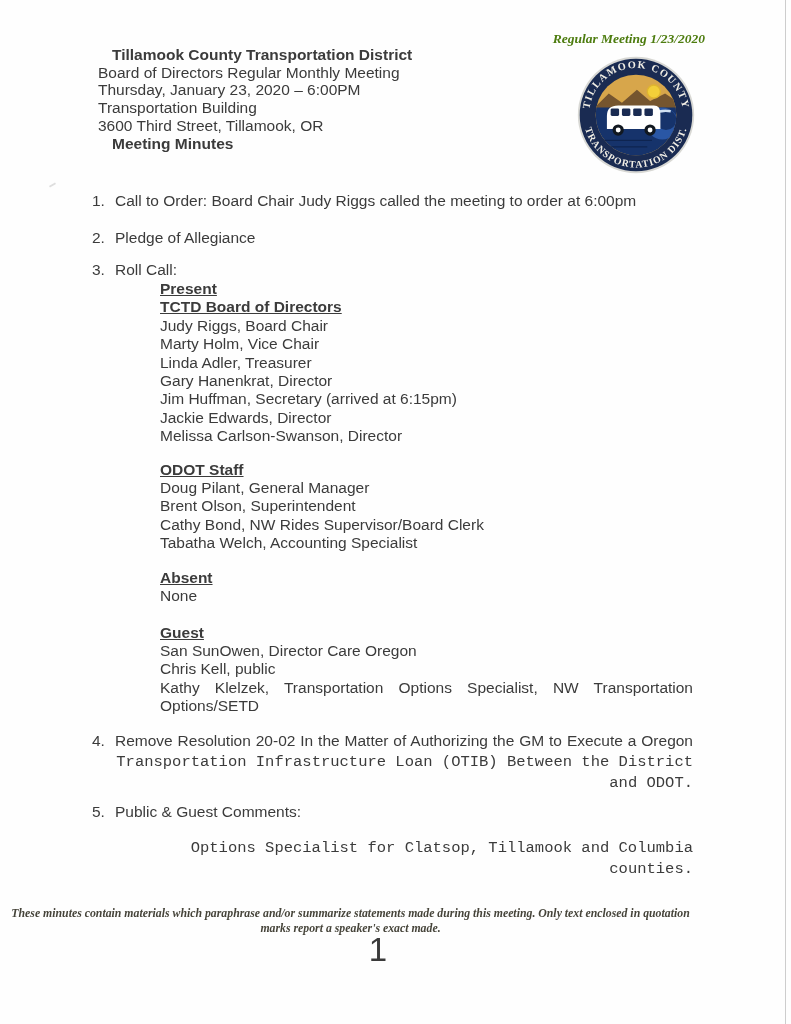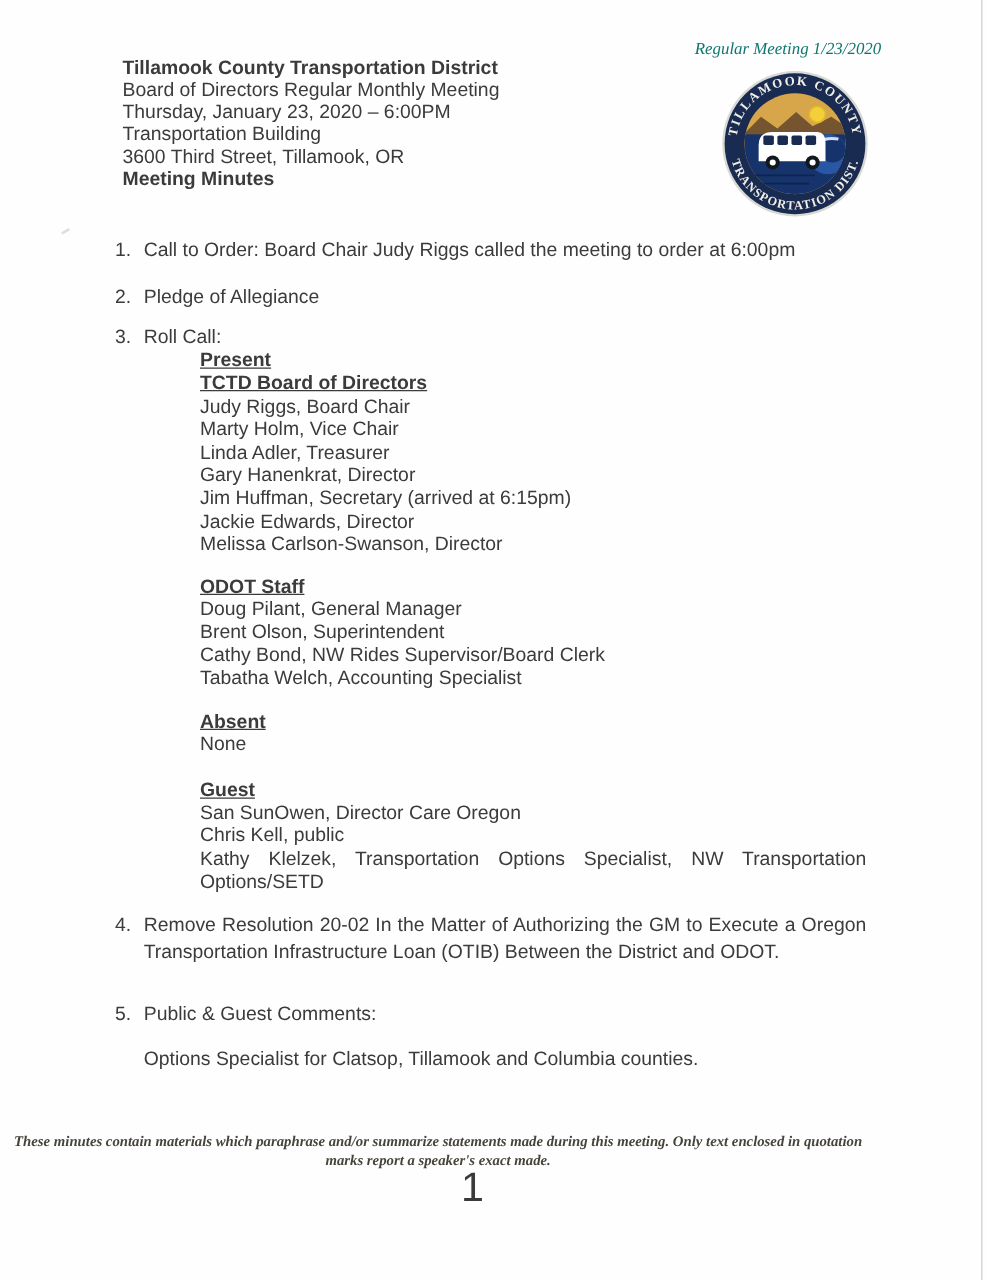--- a/index.html
+++ b/index.html
@@ -14,38 +14,38 @@
     font-size: 15.5px;
   }
 
   
   .corner-note {
     position: absolute;
     top: 31px;
     right: 86px;
     font-family: "Liberation Serif", serif;
     font-style: italic;
-    font-weight: normal;
+    font-weight: bold;
     font-size: 13.5px;
-    color: #0f766e;
+    color: #4d7c0f;
   }
 
   
   .logo { position: absolute; top: 54px; left: 572px; width: 128px; height: 122px; }
   .logo svg { width: 100%; height: 100%; }
 
   
   .header-block {
     position: absolute;
     top: 46px;
     left: 98px;
     line-height: 17.7px;
     white-space: nowrap;
   }
-  .bold { font-weight: bold; }
+  .bold { font-weight: bold; margin-left: 14px; }
 
   
   .agenda-item {
     position: absolute;
     left: 92px;
     display: flex;
     align-items: flex-start;
   }
   .agenda-item .num { width: 23px; flex-shrink: 0; }
   .agenda-item .txt { width: 578px; }
@@ -60,21 +60,21 @@
   .rc-heading { font-weight: bold; text-decoration: underline; }
 
   .paragraph {
     position: absolute;
     left: 115px;
     top: 838px;
     width: 578px;
     line-height: 20.9px;
   }
   .paragraph .jline { display: block; }
-  .leftline { text-align: left; }
+  .leftline { text-align: right; font-family: Liberation Mono, monospace; }
 
   
   .footer {
     position: absolute;
     top: 906px;
     left: 0;
     width: 701px;
     text-align: center;
     font-family: "Liberation Serif", serif;
     font-style: italic;

